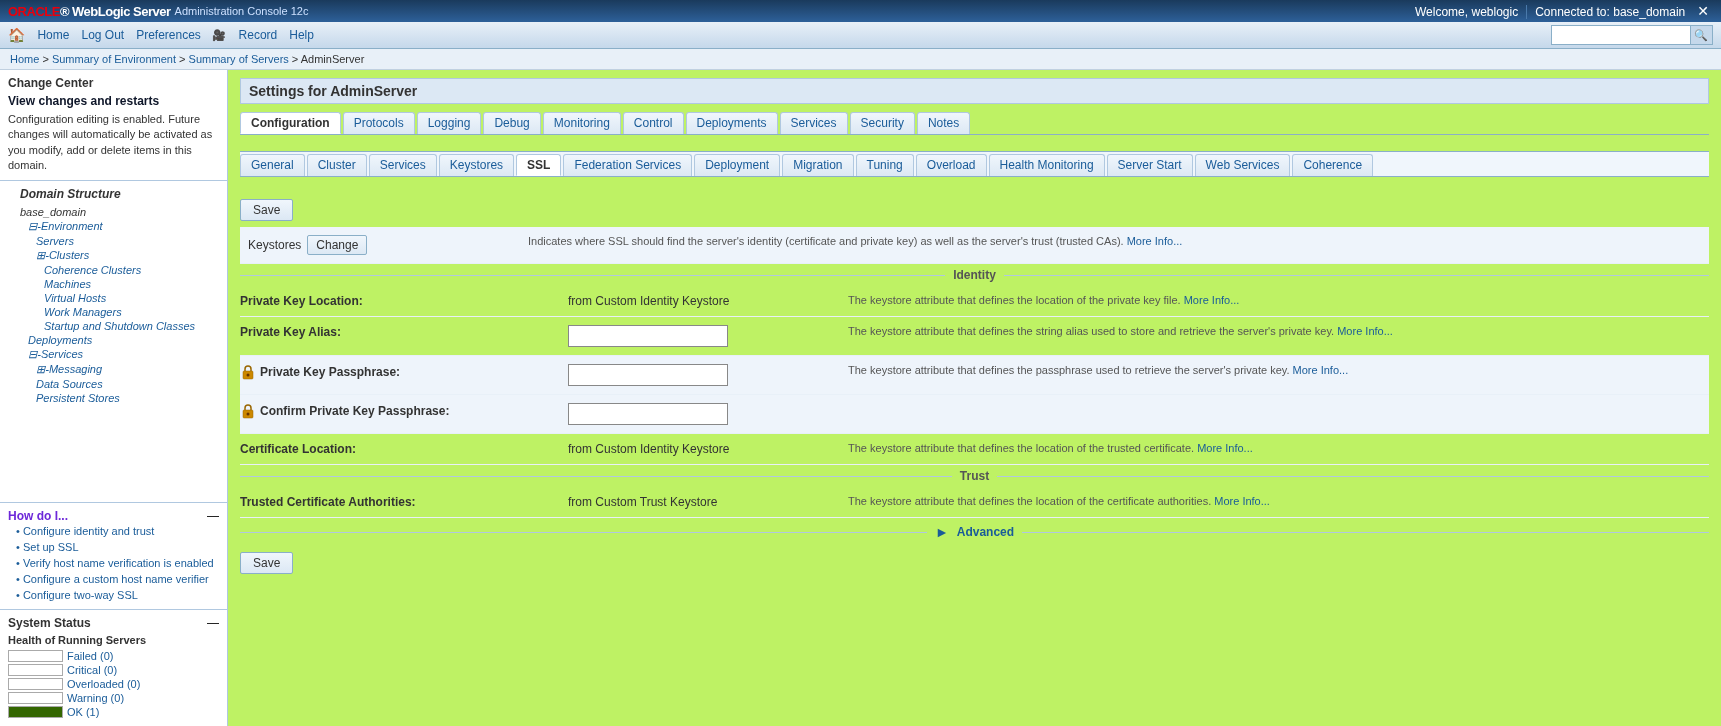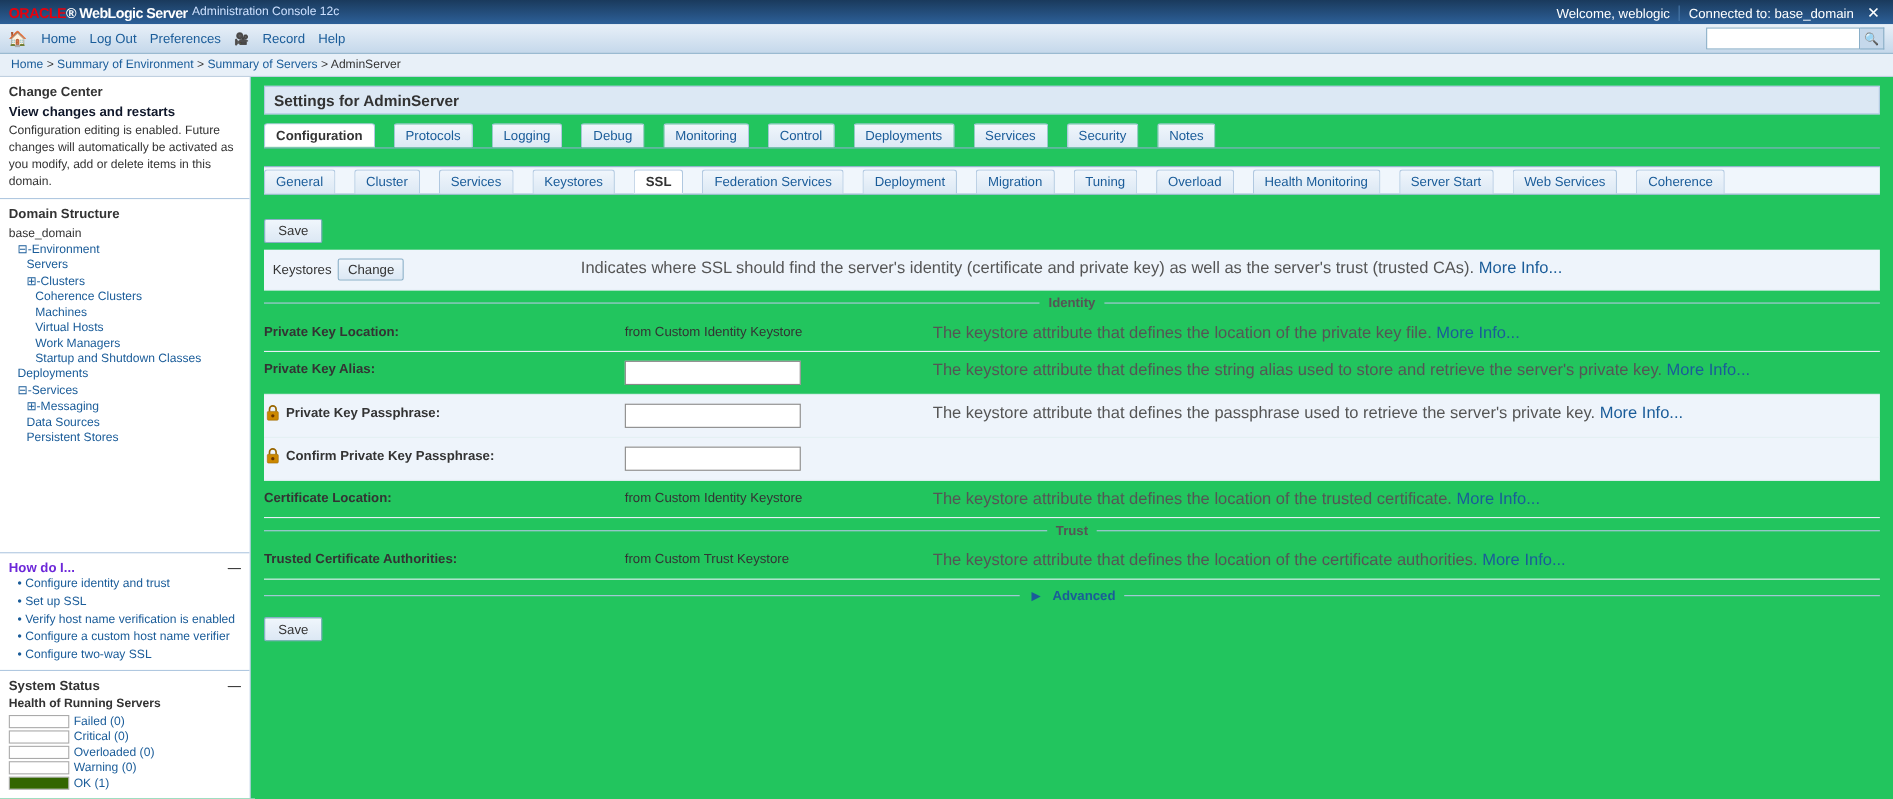--- a/index.html
+++ b/index.html
@@ -44,21 +44,21 @@
     
     #sidebar { width: 228px; min-width: 228px; background: white; border-right: 1px solid #b0c8e0; display: flex; flex-direction: column; overflow: hidden; }
 
     
     #change-center { border-bottom: 1px solid #b0c8e0; padding: 6px 8px; }
     #change-center-title { font-weight: bold; font-size: 12px; color: #333; margin-bottom: 4px; }
     #view-changes-link { color: #0f172a; text-decoration: none; font-weight: bold; font-size: 12px; display: block; margin-bottom: 4px; }
     #change-center-desc { font-size: 11px; color: #333; line-height: 1.4; }
 
     
-    #domain-structure { border-bottom: 1px solid #b0c8e0; padding: 6px 8px; flex: 1; overflow-y: auto; }
+    #domain-structure { border-bottom: 1px solid #b0c8e0; padding: 6px 20px; flex: 1; overflow-y: auto; font-style: italic; }
     #domain-structure-title { font-weight: bold; font-size: 12px; color: #333; margin-bottom: 4px; }
     .tree-item { font-size: 11px; color: #1a5c99; padding: 1px 0; cursor: pointer; }
     .tree-level-1 { padding-left: 8px; }
     .tree-level-2 { padding-left: 16px; }
     .tree-level-3 { padding-left: 24px; }
     .tree-root { color: #333; font-size: 11px; padding: 1px 0; }
 
     
     #how-do-i { border-bottom: 1px solid #b0c8e0; padding: 6px 8px; }
     #how-do-i-header { display: flex; justify-content: space-between; align-items: center; }
@@ -72,46 +72,46 @@
     #system-status-header { display: flex; justify-content: space-between; align-items: center; }
     #system-status-title { font-weight: bold; font-size: 12px; color: #333; }
     #status-collapse { cursor: pointer; font-size: 12px; }
     #health-title { font-size: 11px; color: #333; font-weight: bold; margin: 4px 0; }
     .status-row { display: flex; align-items: center; margin: 2px 0; }
     .status-bar-container { width: 55px; height: 12px; border: 1px solid #aaa; background: #fff; margin-right: 4px; }
     .status-bar-fill { height: 100%; }
     .status-label { font-size: 11px; color: #1a5c99; cursor: pointer; }
 
     
-    #content { flex: 1; background: #22c55e; overflow-y: auto; }
+    #content { flex: 1; background: #bef264; overflow-y: auto; }
     #content-inner { padding: 8px 12px; }
 
     
     #page-title { font-size: 14px; font-weight: bold; color: #333; margin-bottom: 8px; background: #dce8f4; padding: 4px 8px; border: 1px solid #b0c8e0; }
 
     
-    .tab-row { display: flex; flex-wrap: wrap; margin-bottom: 16px; border-bottom: 1px solid #8aafc8; gap: 15px; }
+    .tab-row { display: flex; flex-wrap: wrap; margin-bottom: 16px; border-bottom: 1px solid #8aafc8; }
     .tab { padding: 3px 10px; border: 1px solid #b0c8e0; border-bottom: none; margin-right: 2px; cursor: pointer; font-size: 12px; background: linear-gradient(to bottom, #f0f6fc, #dce8f4); color: #1a5c99; text-decoration: none; border-radius: 3px 3px 0 0; }
     .tab.active { background: white; color: #333; font-weight: bold; border-bottom: 1px solid white; z-index: 1; }
     .tab-row-2 { margin-top: 2px; }
 
     
     .save-btn { background: linear-gradient(to bottom, #f0f6fc, #dce8f4); border: 1px solid #8aafc8; padding: 3px 12px; cursor: pointer; font-size: 12px; color: #333; margin: 6px 0; border-radius: 2px; }
 
     
     .description { font-size: 12px; color: #333; margin: 8px 0; line-height: 1.4; }
     .section-header { display: flex; align-items: center; gap: 8px; padding: 4px 0; }
     .section-header-line { flex: 1; height: 1px; background: #b0c8e0; }
     .section-header-text { font-weight: bold; font-size: 12px; color: #555; white-space: nowrap; }
 
     .form-row { display: flex; align-items: flex-start; padding: 5px 0; border-bottom: 1px solid #e8f0f8; }
     .form-label-col { width: 320px; min-width: 320px; padding: 3px 8px 3px 0; }
     .form-label { font-weight: bold; font-size: 12px; color: #333; }
     .form-value-col { width: 280px; min-width: 280px; padding: 3px 8px; display: flex; align-items: center; gap: 6px; }
-    .form-desc-col { flex: 1; padding: 3px 8px; font-size: 15px; color: #555; }
+    .form-desc-col { flex: 1; padding: 3px 8px; font-size: 11px; color: #555; }
     .form-desc-col a { color: #1a5c99; text-decoration: none; }
     .form-input { width: 160px; height: 22px; border: 1px solid #888; padding: 0 4px; font-size: 12px; }
     .change-btn { background: linear-gradient(to bottom, #f0f6fc, #dce8f4); border: 1px solid #8aafc8; padding: 2px 8px; cursor: pointer; font-size: 12px; color: #333; border-radius: 2px; }
 
     .value-text { font-size: 12px; color: #333; }
 
     
     .advanced-section { display: flex; align-items: center; gap: 8px; padding: 6px 0; }
     .advanced-link { color: #1a5c99; text-decoration: none; font-weight: bold; font-size: 12px; }
     .advanced-icon { color: #1a5c99; font-size: 14px; }

